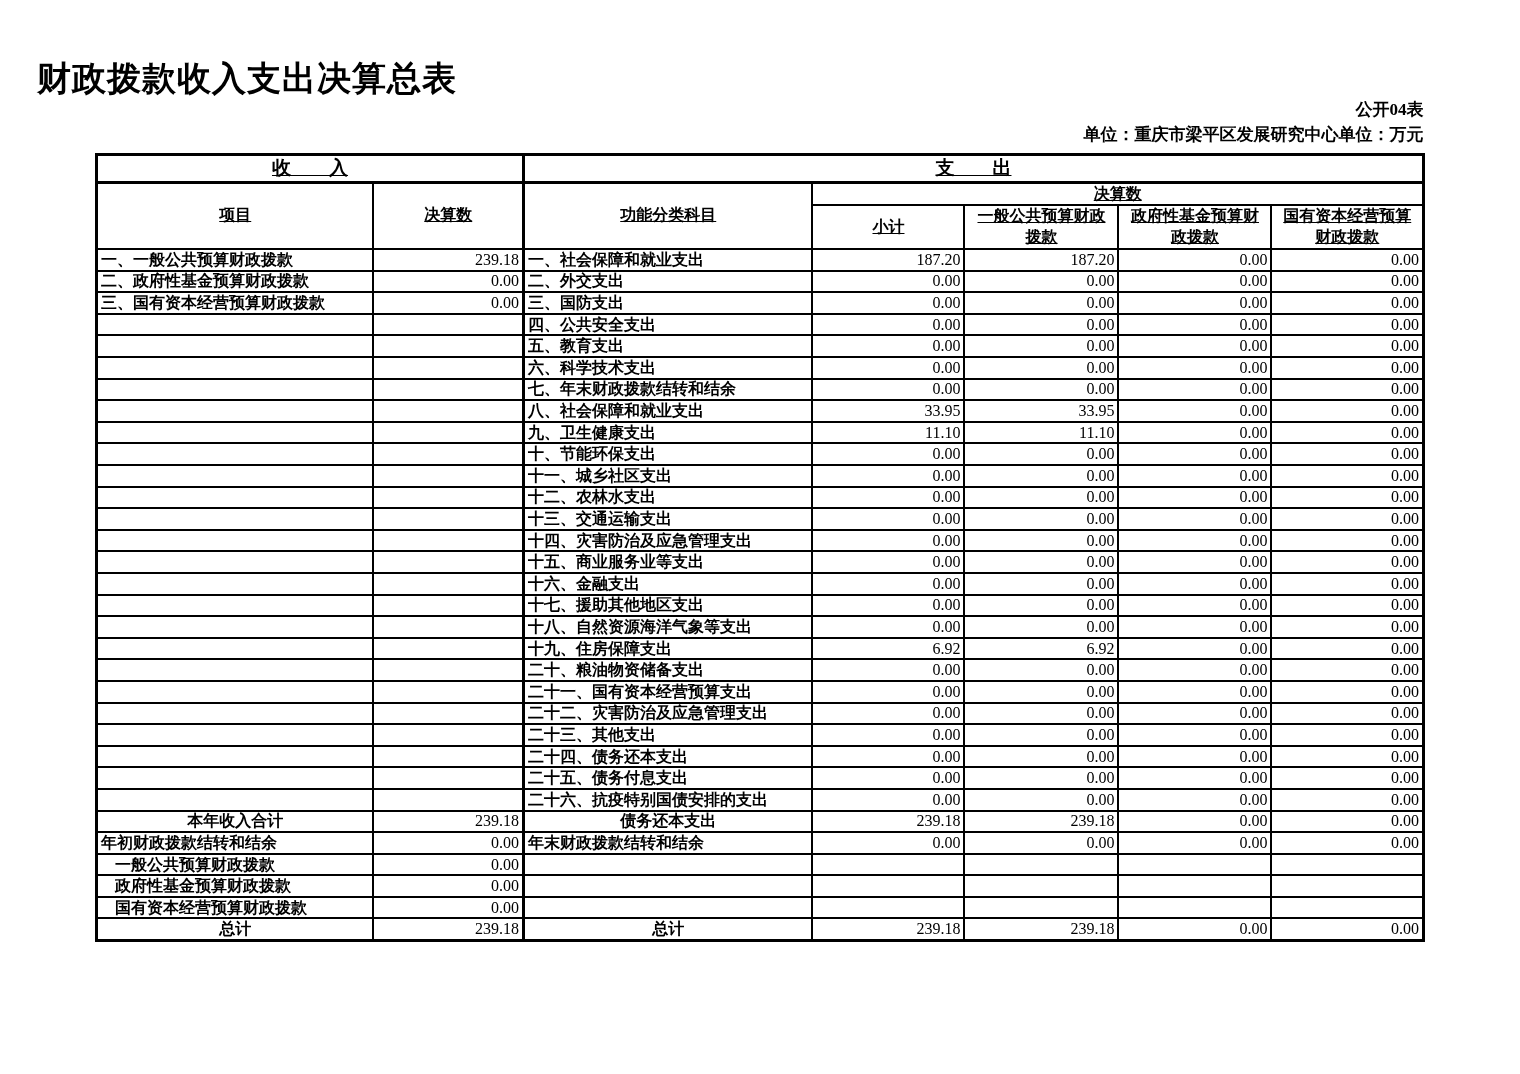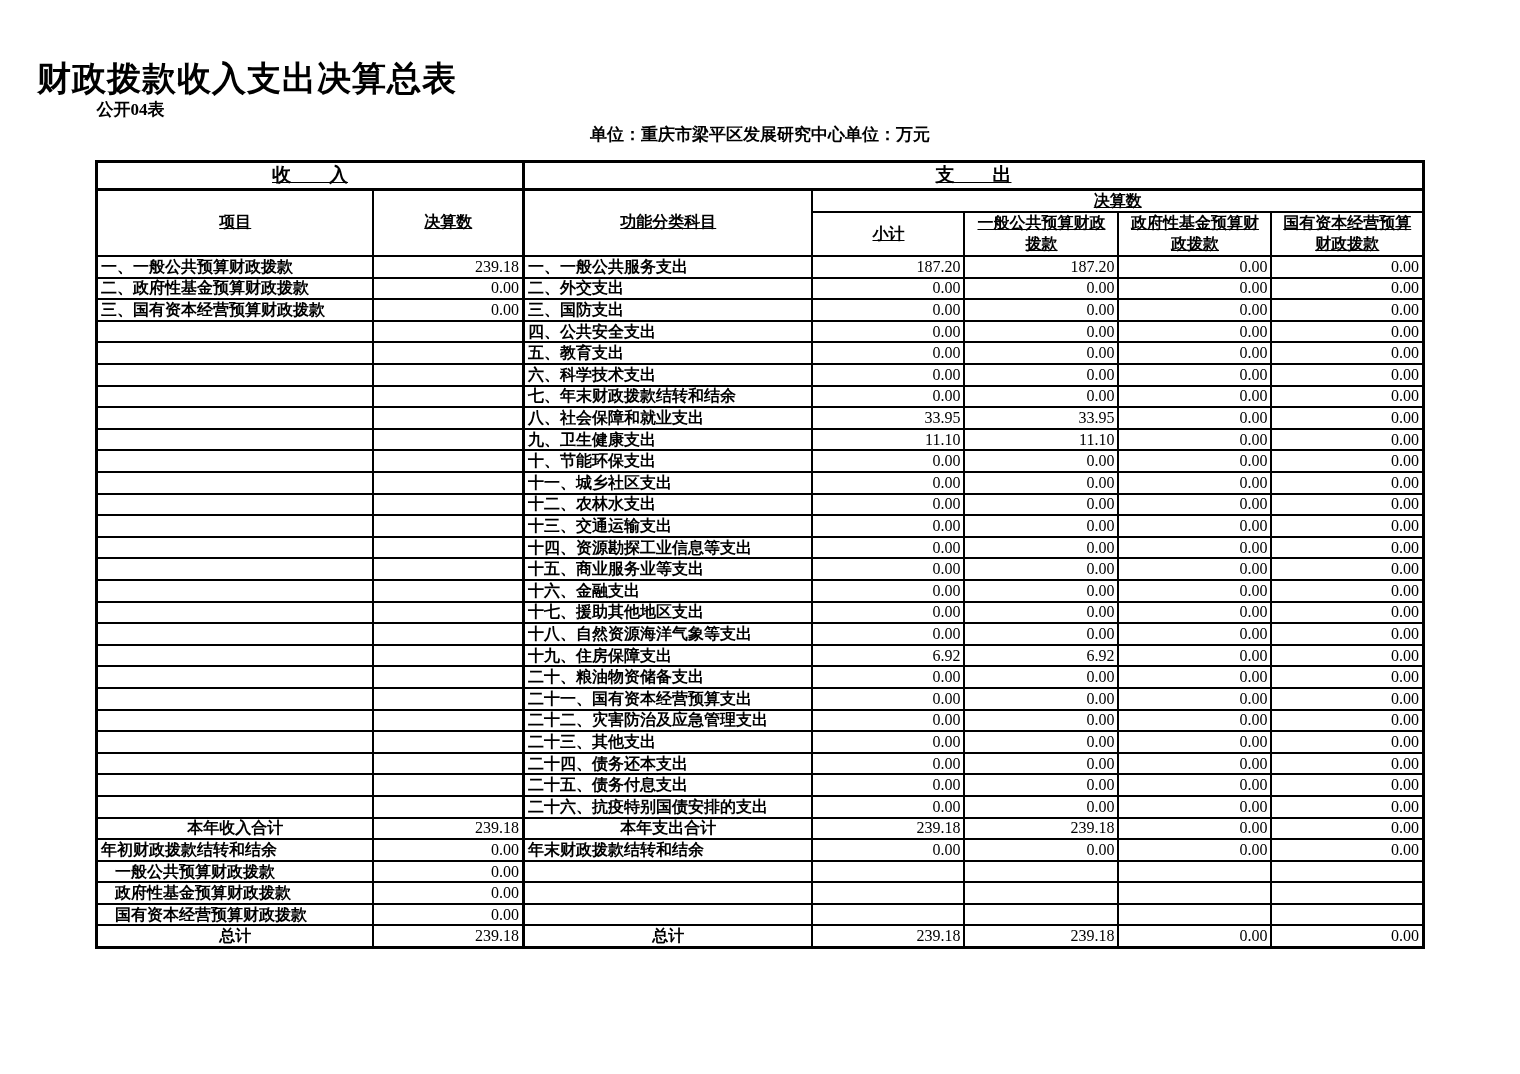--- a/index.html
+++ b/index.html
@@ -17,30 +17,30 @@
     text-align: left;
     font-size: 34px;
     font-weight: bold;
     line-height: 38px;
     letter-spacing: 1px;
     padding-left: 37px;
   }
   .code-line {
     width: 1327px;
     margin: 3px auto 0;
-    text-align: left;
+    text-align: right;
     font-size: 17px;
     line-height: 18px;
     font-weight: bold;
   }
   .unit-line {
     width: 1327px;
-    margin: 7px auto 16px;
+    margin: 7px auto 9px;
     display: flex;
-    justify-content: center;
+    justify-content: flex-end;
     font-size: 17px;
     line-height: 18px;
     font-weight: bold;
   }
 
   table.budget {
     width: 1327px;
     margin: 2px auto 0;
     border-collapse: collapse;
     table-layout: fixed;
@@ -121,21 +121,21 @@
         <th>小计</th>
         <th>一般公共预算财政拨款</th>
         <th>政府性基金预算财政拨款</th>
         <th>国有资本经营预算财政拨款</th>
       </tr>
     </thead>
     <tbody>
         <tr>
           <td class="lbl">一、一般公共预算财政拨款</td>
           <td class="num">239.18</td>
-          <td class="lbl secL">一、一般公共服务支出</td>
+          <td class="lbl secL">一、社会保障和就业支出</td>
           <td class="num">187.20</td>
           <td class="num">187.20</td>
           <td class="num">0.00</td>
           <td class="num">0.00</td>
         </tr>
         <tr>
           <td class="lbl">二、政府性基金预算财政拨款</td>
           <td class="num">0.00</td>
           <td class="lbl secL">二、外交支出</td>
           <td class="num">0.00</td>
@@ -238,21 +238,21 @@
           <td class="num"></td>
           <td class="lbl secL">十三、交通运输支出</td>
           <td class="num">0.00</td>
           <td class="num">0.00</td>
           <td class="num">0.00</td>
           <td class="num">0.00</td>
         </tr>
         <tr>
           <td class="lbl"></td>
           <td class="num"></td>
-          <td class="lbl secL">十四、资源勘探工业信息等支出</td>
+          <td class="lbl secL">十四、灾害防治及应急管理支出</td>
           <td class="num">0.00</td>
           <td class="num">0.00</td>
           <td class="num">0.00</td>
           <td class="num">0.00</td>
         </tr>
         <tr>
           <td class="lbl"></td>
           <td class="num"></td>
           <td class="lbl secL">十五、商业服务业等支出</td>
           <td class="num">0.00</td>
@@ -355,21 +355,21 @@
           <td class="num"></td>
           <td class="lbl secL">二十六、抗疫特别国债安排的支出</td>
           <td class="num">0.00</td>
           <td class="num">0.00</td>
           <td class="num">0.00</td>
           <td class="num">0.00</td>
         </tr>
         <tr>
           <td class="lbl center">本年收入合计</td>
           <td class="num">239.18</td>
-          <td class="lbl secL center">本年支出合计</td>
+          <td class="lbl secL center">债务还本支出</td>
           <td class="num">239.18</td>
           <td class="num">239.18</td>
           <td class="num">0.00</td>
           <td class="num">0.00</td>
         </tr>
         <tr>
           <td class="lbl">年初财政拨款结转和结余</td>
           <td class="num">0.00</td>
           <td class="lbl secL">年末财政拨款结转和结余</td>
           <td class="num">0.00</td>

